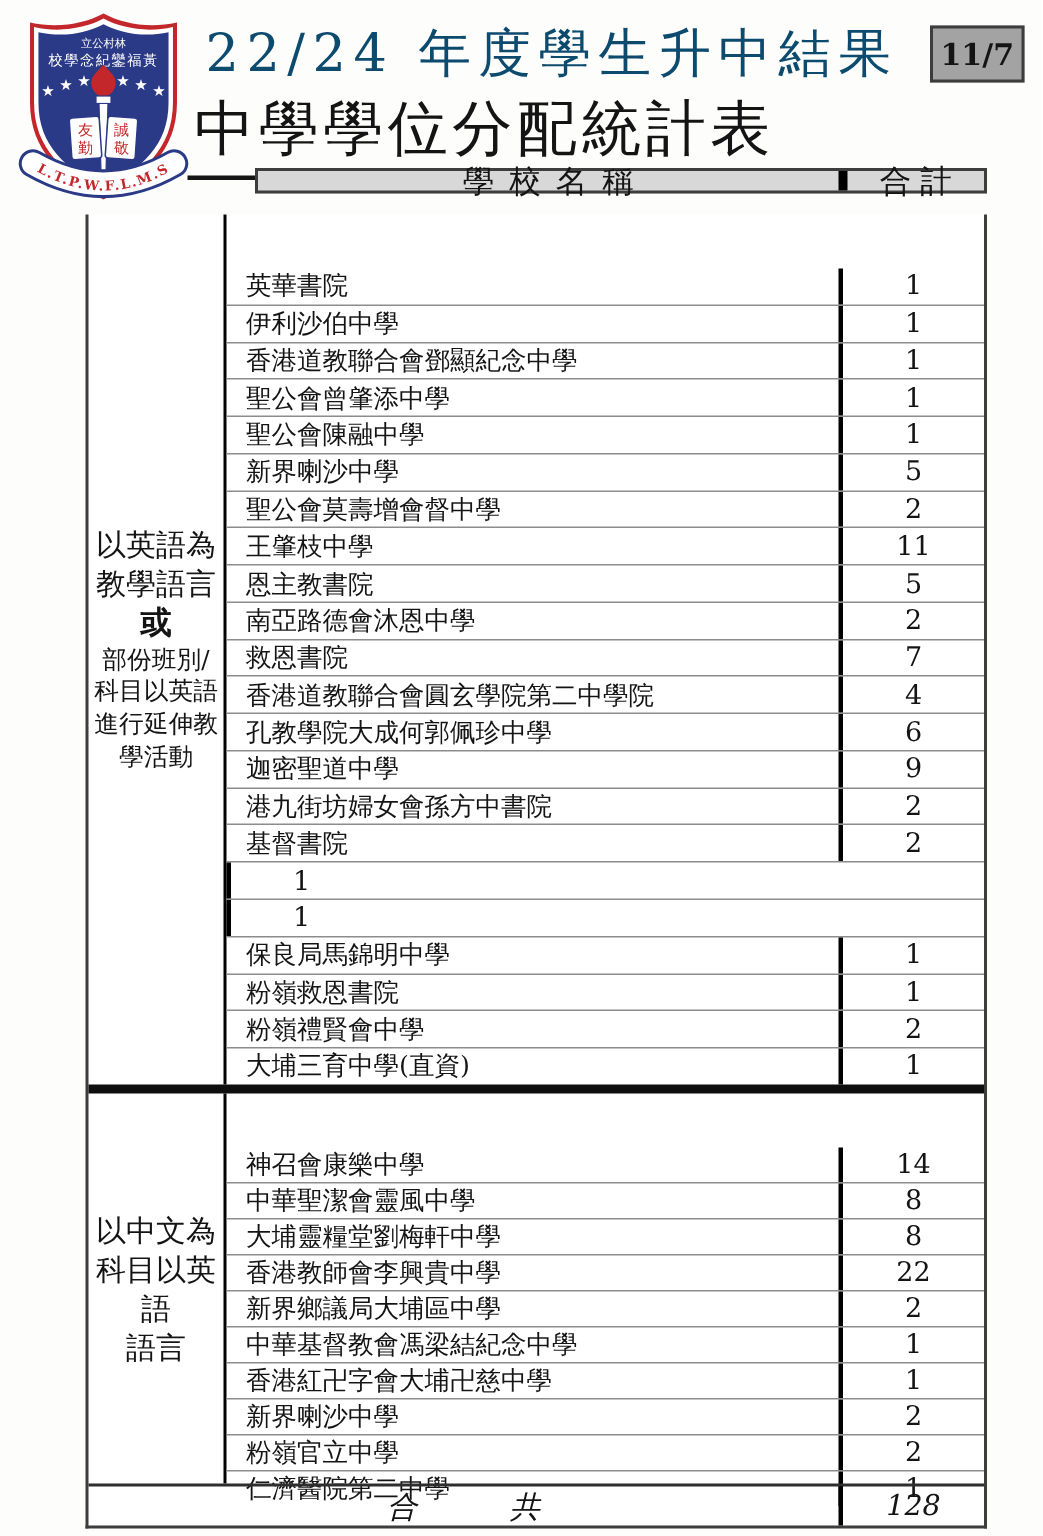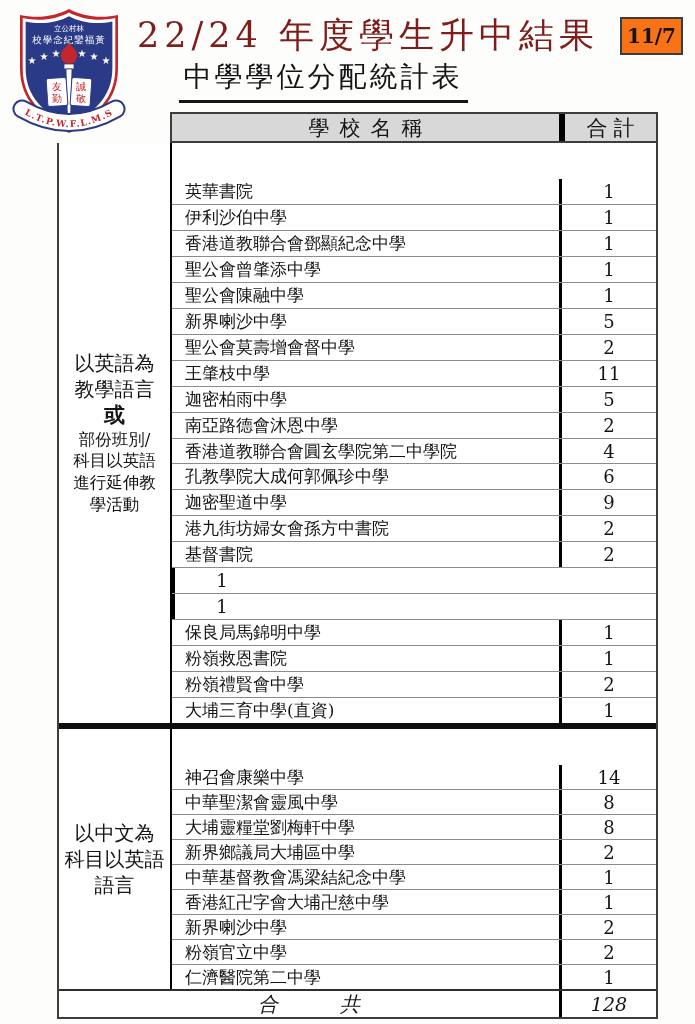--- a/index.html
+++ b/index.html
@@ -11,38 +11,38 @@
     font-family: "DejaVu Serif", "Liberation Serif", serif;
     color: #141414;
     overflow: hidden;
     margin: 0 auto;
   }
   
   .logo { position:absolute; left:12px; top:6px; width:114px; height:136px; }
   .title1 {
     position:absolute; left:122px; top:12px; width:492px;
     text-align:center; font-size:35px; letter-spacing:5px;
-    color:#7f1d1d; white-space:nowrap;
+    color:#0c4a6e; white-space:nowrap;
   }
   .title2-wrap { position:absolute; left:122px; top:58px; width:492px; text-align:center; }
   .title2 {
     display:inline-block; transform:translateX(-45px);
-    font-size:28px; letter-spacing:3px;
+    font-size:40px; letter-spacing:3px;
     border-bottom:3px solid #151515; padding:0 5px 4px 5px;
     white-space:nowrap;
   }
   .page-num {
     position:absolute; left:620px; top:17px; width:63px; height:38px;
-    border:2px solid #3d3d3d; background:#f97316;
+    border:2px solid #3d3d3d; background:#a3a3a3;
     display:flex; align-items:center; justify-content:center;
     font-weight:bold; font-size:20px;
   }
   
   .hdr-row {
-    position:absolute; left:170px; top:112px; width:488px; height:31px;
+    position:absolute; left:170px; top:112px; width:488px; height:17px;
     border:2px solid #3d3d3d; background:#d8d8d8;
     display:flex;
   }
   .hdr-name {
     flex:1; display:flex; align-items:center; justify-content:center;
     font-size:21px; letter-spacing:10px; padding-left:10px;
   }
   .hdr-total {
     width:97px; border-left:6px solid #000000;
     display:flex; align-items:center; justify-content:center;
@@ -52,21 +52,21 @@
   .tbl-body {
     position:absolute; left:57px; top:143px; width:601px;
     border:2px solid #3d3d3d; border-top:none;
     display:flex; flex-direction:column;
     background:#fff;
   }
   .section { display:flex; }
   .section.s1 { height:580px; }
   .section.s2 { height:260px; }
   .group-label {
-    width:113px; border-right:2px solid #000;
+    width:92px; border-right:2px solid #000;
     display:flex; align-items:center; justify-content:center;
     text-align:center;
   }
   .label-inner { width:100%; }
   .lbl-large { font-size:20px; line-height:1.3; }
   .lbl-bold  { font-size:21px; line-height:1.25; font-weight:bold; }
   .lbl-small { font-size:16.5px; line-height:1.32; }
   .rows { flex:1; display:flex; flex-direction:column;margin-top:36px; }
   .row { flex:1; display:flex; border-bottom:1px solid #8c8c8c; }
   .row:last-child { border-bottom:none; }
@@ -198,26 +198,30 @@
           </div>
           <div class="row">
             <div class="cell-name">聖公會莫壽增會督中學</div>
             <div class="cell-total">2</div>
           </div>
           <div class="row">
             <div class="cell-name">王肇枝中學</div>
             <div class="cell-total">11</div>
           </div>
           <div class="row">
-            <div class="cell-name">迦密柏雨中學</div>
+            <div class="cell-name">恩主教書院</div>
             <div class="cell-total">5</div>
           </div>
           <div class="row">
             <div class="cell-name">南亞路德會沐恩中學</div>
             <div class="cell-total">2</div>
+          </div>
+          <div class="row">
+            <div class="cell-name">救恩書院</div>
+            <div class="cell-total">7</div>
           </div>
           <div class="row">
             <div class="cell-name">香港道教聯合會圓玄學院第二中學院</div>
             <div class="cell-total">4</div>
           </div>
           <div class="row">
             <div class="cell-name">孔教學院大成何郭佩珍中學</div>
             <div class="cell-total">6</div>
           </div>
           <div class="row">
@@ -272,20 +276,24 @@
           </div>
           <div class="row">
             <div class="cell-name">中華聖潔會靈風中學</div>
             <div class="cell-total">8</div>
           </div>
           <div class="row">
             <div class="cell-name">大埔靈糧堂劉梅軒中學</div>
             <div class="cell-total">8</div>
           </div>
           <div class="row">
+            <div class="cell-name">香港教師會李興貴中學</div>
+            <div class="cell-total">22</div>
+          </div>
+          <div class="row">
             <div class="cell-name">新界鄉議局大埔區中學</div>
             <div class="cell-total">2</div>
           </div>
           <div class="row">
             <div class="cell-name">中華基督教會馮梁結紀念中學</div>
             <div class="cell-total">1</div>
           </div>
           <div class="row">
             <div class="cell-name">香港紅卍字會大埔卍慈中學</div>
             <div class="cell-total">1</div>

